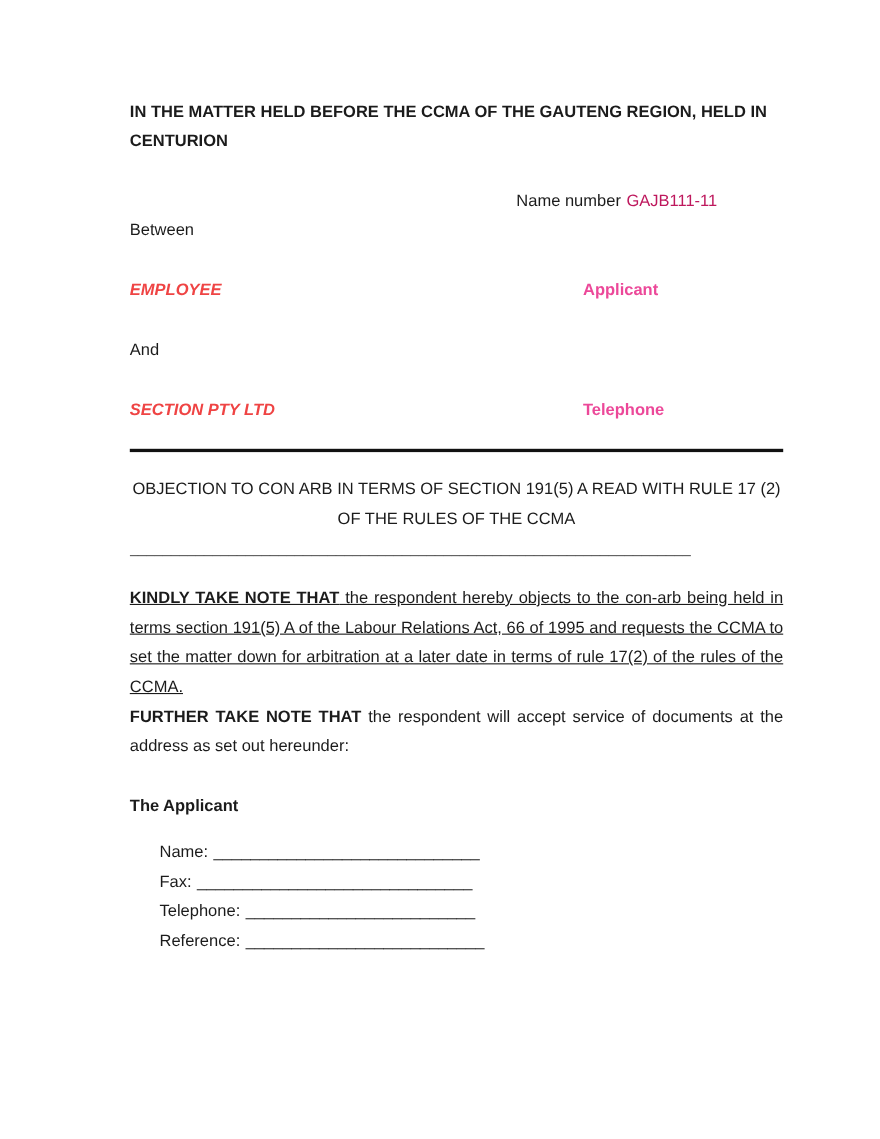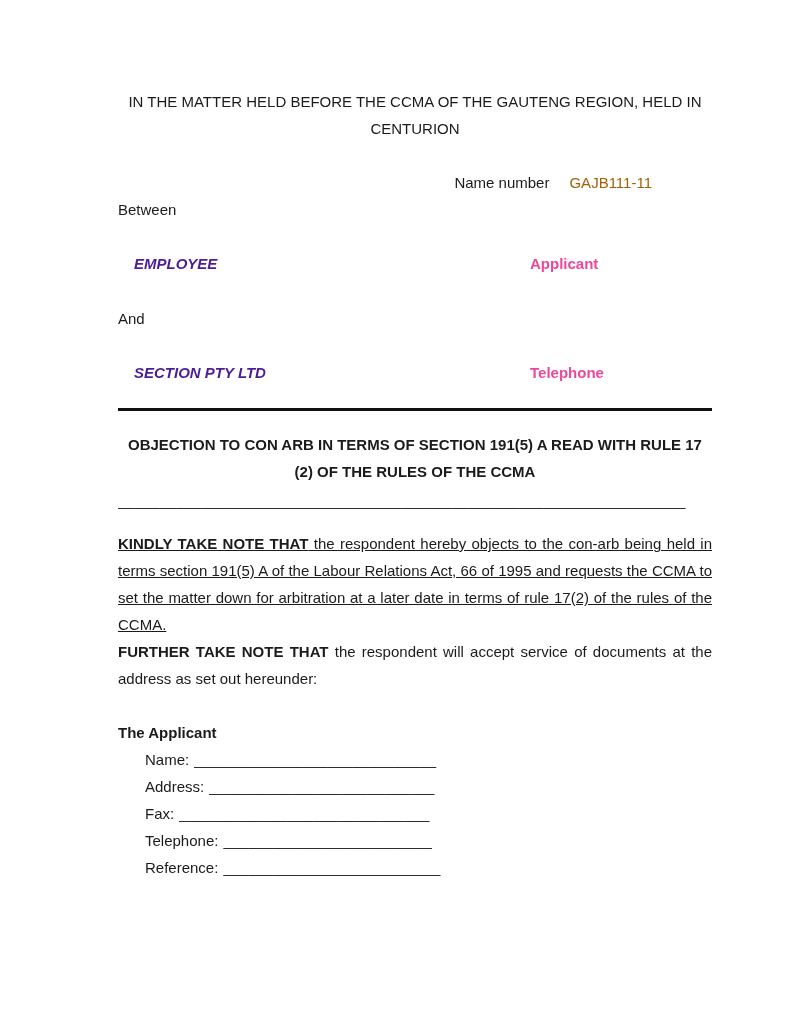--- a/index.html
+++ b/index.html
@@ -14,85 +14,85 @@
     font-size: 15px;
     line-height: 27px;
     overflow: hidden;
     position: relative;
   }
   .content {
     padding: 88px 88px 0 118px; 
   }
   .doc-title {
     font-size: 15px;
-    font-weight: normal;
-    text-align: center;
+    font-weight: bold;
     line-height: 27px;
   }
   .case-line {
     margin-top: 27px;
     text-align: right;
     padding-right: 60px;
     white-space: nowrap;
   }
   .case-value {
-    color: #a16207;
-    margin-left: 20px;
+    color: #be185d;
+    margin-left: 5px;
   }
   .plain-line { }
   .party-row {
     position: relative;
     margin-top: 27px;
     height: 27px;
   }
   .party-name {
-    color: #4c1d95;
+    color: #ef4444;
     font-weight: bold;
     font-style: italic;
-    margin-left: 16px;
   }
   .party-role {
     position: absolute;
     left: 412px;
     top: 0;
     font-weight: bold;
     color: #ec4899;
   }
   .and-line { margin-top: 28px; }
   .thick-rule {
     margin-top: 22px;
     width: 594px;
     height: 3px;
     background: #111111;
     border: none;
   }
   .section-heading {
     margin-top: 20px;
     font-size: 15px;
-    font-weight: bold;
+    font-weight: normal;
     text-align: center;
     line-height: 27px;
   }
   .underscore-line {
     margin-top: 2px;
     white-space: nowrap;
     overflow: hidden;
     letter-spacing: 0;
+    font-family: Liberation Serif, serif;
   }
   .para {
     text-align: justify;
   }
   .para-1 { margin-top: 16px; text-decoration: underline; }
   .para-2 { }
   .bold { font-weight: bold; }
   .sub-title {
     margin-top: 27px;
     font-weight: bold;
   }
   .fields {
+    margin-top: 15px;
     padding-left: 27px;
   }
   .field-row {
     line-height: 27px;
     white-space: nowrap;
   }
   .field-label { margin-right: 5px; }
   .field-line { }
 </style>
 </head>
@@ -126,20 +126,19 @@
     <div class="underscore-line">____________________________________________________________________</div>
 
     <p class="para para-1"><span class="bold">KINDLY TAKE NOTE THAT</span><span> the respondent hereby objects to the con-arb being held in terms section 191(5) A of the Labour Relations Act, 66 of 1995 and requests the CCMA to set the matter down for arbitration at a later date in terms of rule 17(2) of the rules of the CCMA.</span></p>
 
     <p class="para para-2"><span class="bold">FURTHER TAKE NOTE THAT</span><span> the respondent will accept service of documents at the address as set out hereunder:</span></p>
 
     <div class="sub-title">The Applicant</div>
 
     <div class="fields">
       <div class="field-row"><span class="field-label">Name:</span><span class="field-line">_____________________________</span></div>
-      <div class="field-row"><span class="field-label">Address:</span><span class="field-line">___________________________</span></div>
       <div class="field-row"><span class="field-label">Fax:</span><span class="field-line">______________________________</span></div>
       <div class="field-row"><span class="field-label">Telephone:</span><span class="field-line">_________________________</span></div>
       <div class="field-row"><span class="field-label">Reference:</span><span class="field-line">__________________________</span></div>
     </div>
 
   </div>
 </div>
 
 </body></html>

